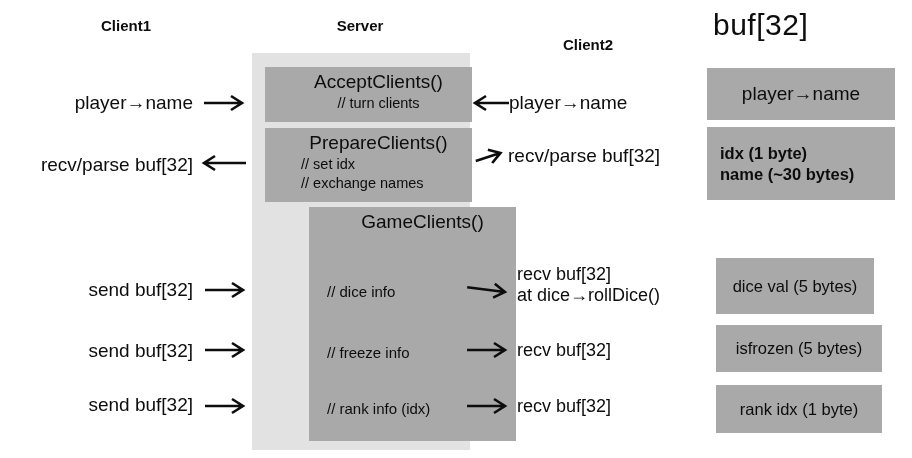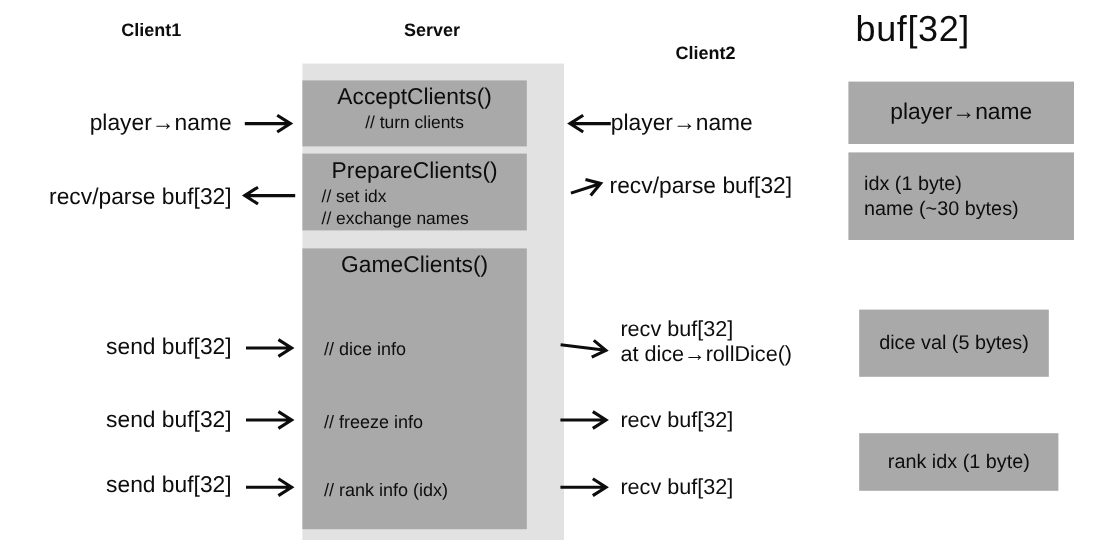--- a/index.html
+++ b/index.html
@@ -10,35 +10,35 @@
     position:relative; width:912px; height:458px; overflow:hidden;
     background:var(--bg); color:var(--ink);
     font-family:"Liberation Sans","DejaVu Sans",sans-serif;
   }
   .abs{position:absolute;}
   
   .hdr{font-weight:700; font-size:15px; text-align:center;}
   .hdr-buf{font-weight:400; font-size:30px; text-align:left; letter-spacing:0.5px;}
   
   .server-col{left:252px; top:53px; width:218px; height:397px; background:var(--col);}
-  .srv-box{position:absolute; left:0; width:187px; background:var(--box);}
+  .srv-box{position:absolute; left:13px; width:187px; background:var(--box);padding-left:20px;}
   .srv-title{font-size:19px; line-height:24px; text-align:center; padding-top:3px;}
   .srv-comment{font-size:14.5px; line-height:19px;}
   .srv-comment.center{text-align:center;}
   .srv-comment.left{text-align:left; padding-left:16px;}
   .turn-case{font-size:15px; line-height:18px; font-weight:700; text-align:center; margin-top:7px;}
   .game-comment{position:absolute; left:18px; font-size:15px; line-height:18px; white-space:nowrap;}
   
   .ltxt{width:193px; left:0; text-align:right; font-size:19px; line-height:22px; white-space:nowrap;}
   .rtxt{font-size:19px; line-height:22px; white-space:nowrap;}
   .rtxt-sm{font-size:18px; line-height:21px; white-space:nowrap;}
   
   .buf-box{background:var(--box); display:flex; flex-direction:column; justify-content:center;}
   .buf-center{align-items:center; font-size:19px;}
-  .buf-sm{font-size:16.5px; line-height:21px;}
+  .buf-sm{font-size:16.5px; line-height:21px;font-weight:bold;}
   .buf-left{padding-left:13px;}
   .buf-cen-sm{align-items:center; font-size:16.5px;}
   
   .arr{position:absolute; color:var(--ink);}
   svg{display:block;}
 </style>
 </head>
 <body>
 
 <div class="stage">
@@ -48,27 +48,27 @@
   <div class="abs hdr" style="left:518px; top:17px; width:140px;margin-top:19px;">Client2</div>
   <div class="abs hdr-buf" style="left:713px; top:8px; width:170px;">buf[32]</div>
 
   <div class="abs server-col">
 
     <div class="srv-box" style="top:14px; height:55px;">
       <div class="srv-title">AcceptClients()</div>
       <div class="srv-comment center">// turn clients</div>
     </div>
 
-    <div class="srv-box" style="top:75px; height:64px;">
+    <div class="srv-box" style="top:75px; height:74px;">
       <div class="srv-title">PrepareClients()</div>
       <div class="srv-comment left">// set idx</div>
       <div class="srv-comment left">// exchange names</div>
     </div>
 
-    <div class="srv-box" style="top:154px; height:234px;">
+    <div class="srv-box" style="top:154px; height:234px;margin-left:44px;">
       <div class="srv-title">GameClients()</div>
       <div class="game-comment" style="top:76px;">// dice info</div>
       <div class="game-comment" style="top:137px;">// freeze info</div>
       <div class="game-comment" style="top:193px;">// rank info (idx)</div>
     </div>
   </div>
 
   <div class="abs ltxt" style="top:92px;">player→name</div>
   <div class="abs ltxt" style="top:154px;">recv/parse buf[32]</div>
   <div class="abs ltxt" style="top:279px;">send buf[32]</div>
@@ -142,18 +142,21 @@
 
   <div class="abs buf-box buf-sm buf-left" style="left:707px; top:127px; width:175px; height:73px;">
     <div>idx (1 byte)</div>
     <div>name (~30 bytes)</div>
   </div>
 
   <div class="abs buf-box buf-cen-sm" style="left:716px; top:258px; width:158px; height:56px;">
     <div>dice val (5 bytes)</div>
   </div>
 
+  <div class="abs buf-box buf-cen-sm" style="left:716px; top:325px; width:166px; height:47px;">
+    <div>isfrozen (5 bytes)</div>
+  </div>
 
-  <div class="abs buf-box buf-cen-sm" style="left:716px; top:361px; width:166px; height:48px;">
+  <div class="abs buf-box buf-cen-sm" style="left:716px; top:385px; width:166px; height:48px;">
     <div>rank idx (1 byte)</div>
   </div>
 
 </div>
 
 </body></html>

